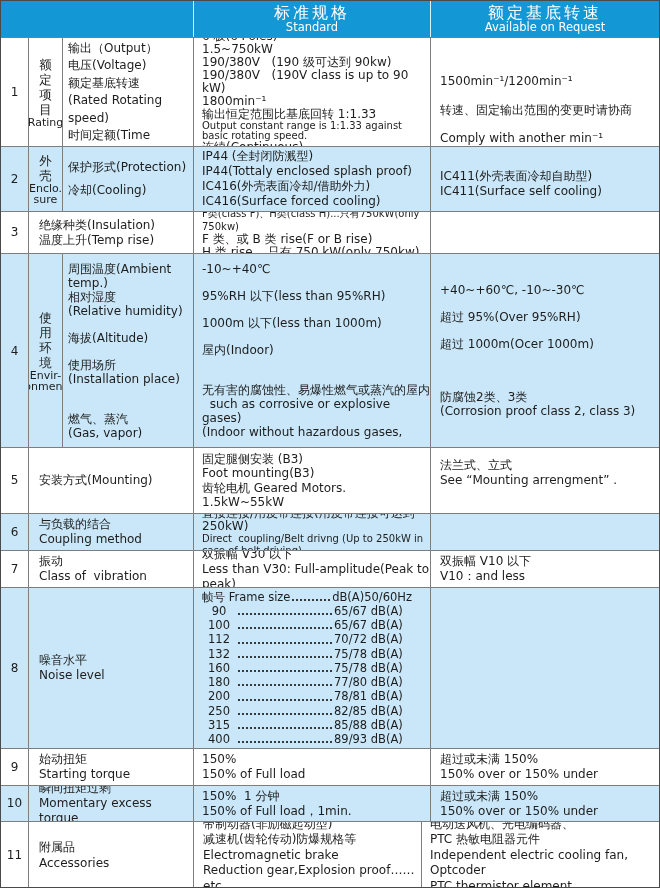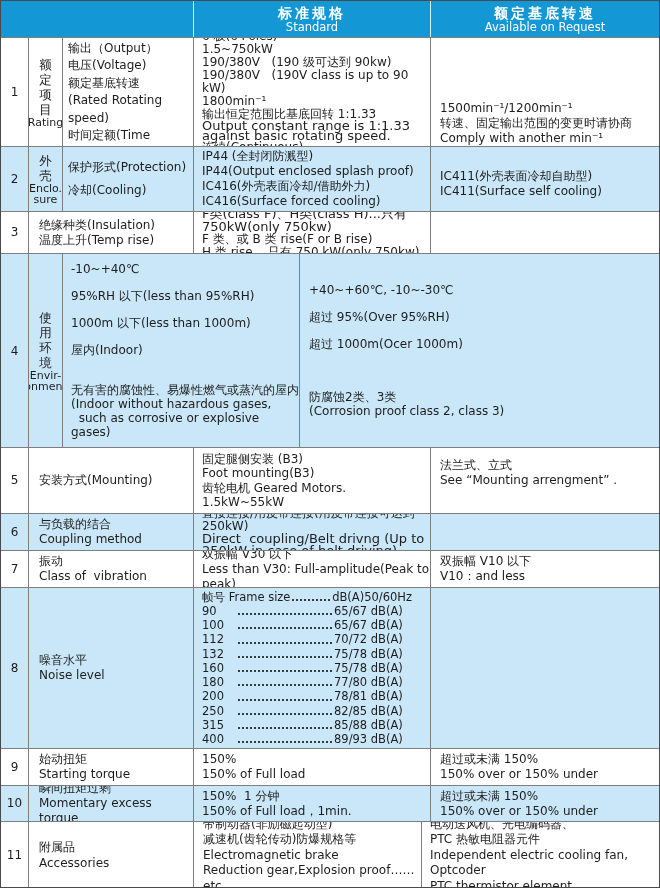--- a/index.html
+++ b/index.html
@@ -6,47 +6,47 @@
   html,body{background:#ffffff}
   body{font-family:"DejaVu Sans","Liberation Sans",sans-serif;color:var(--text,#1d1d1d)}
   #app{width:660px;height:888px;border:1px solid #4a4a4a;overflow:hidden;background:#fff}
 
   
   .thead{display:flex;height:36px;background:var(--header-bg,#1397d5)}
   .hcell{display:flex;flex-direction:column;justify-content:center;align-items:center;color:#fff}
   .h-corner{width:193px;border-right:1px solid #ddeffa}
   .h-std{width:237px;border-right:1px solid #ddeffa}
   .h-req{flex:1}
-  .h-zh{font-size:14px;font-weight:bold;letter-spacing:3px;line-height:16px}
+  .h-zh{font-size:16px;font-weight:normal;letter-spacing:3px;line-height:16px}
   .h-en{font-size:11.5px;line-height:13px}
 
   
   .trow{display:flex;background:#fff;border-top:1px solid var(--border,#7e7e7e)}
   .trow.alt{background:var(--alt-bg,#c9e7f8)}
   .cell{display:flex;flex-direction:column;justify-content:center;border-right:1px solid var(--border,#7e7e7e);overflow:hidden}
   .cell:last-child{border-right:none}
   .cell-num{width:28px;align-items:center;font-size:12.5px}
   .cell-cat{width:34px;align-items:center;text-align:center}
   .cell-item{width:131px;padding-left:5px}
   .cell-item.merged{width:165px;padding-left:10px}
   .cell-standard{width:237px;padding-left:8px}
   .cell-request{flex:1;padding-left:9px}
 
   .line{font-size:12px;line-height:15px;white-space:pre-wrap}
-  .line.small{font-size:13px;line-height:11px}
+  .line.small{font-size:10px;line-height:11px}
   .sp{height:12px;flex:0 0 auto}
   .vchar{font-size:12.5px;line-height:15px}
   .cat-en{font-size:11px;line-height:11px}
 
   
   .r0{height:109px}
   .r0 .cell-item .line{line-height:17.5px}
   .r0 .cell-standard .line{line-height:13px}
   .r0 .cell-standard .line.small{line-height:10px}
-  .r0 .cell-request{justify-content:flex-end;padding-top:60px}
+  .r0 .cell-request{justify-content:space-between;padding-top:36px}
   .r1{height:65px}
   .r1 .cell-request{justify-content:center;padding-top:9px}
   .r1 .sp{height:8px}
   .r2{height:42px}
   .r2 .cell-standard .line{line-height:13px}
   .r3{height:194px}
   .r3 .line{line-height:14px}
   .r3 .sp{height:13px}
   .r4{height:66px}
   .r4 .cell-standard .line{line-height:14.5px}
@@ -57,21 +57,21 @@
   .r6{height:37px}
   .r7{height:161px}
   .r8{height:37px}
   .r9{height:36px}
   .r10{height:68px}
   .r10 .line{line-height:15.5px}
 
   
   .noise{width:210px}
   .nrow{display:flex;align-items:flex-end;font-size:11.5px;line-height:14.2px;white-space:pre}
-  .nframe{width:34px;text-align:left}
+  .nframe{width:34px;text-align:center}
   .nval{width:78px}
   .leader{flex:1;border-bottom:2px dotted #3a3a3a;margin:0 2px 3px 2px}
 </style>
 </head>
 <body>
 
 <div id="app">
   <div class="thead">
     <div class="hcell h-corner"></div>
     <div class="hcell h-std">
@@ -129,21 +129,21 @@
           <div class="cat-en">Enclo.</div>
           <div class="cat-en">sure</div>
         </div>
         <div class="cell cell-item">
           <div class="line">保护形式(Protection)</div>
           <div class="sp"></div>
           <div class="line">冷却(Cooling)</div>
         </div>
         <div class="cell cell-standard">
           <div class="line">IP44 (全封闭防溅型)</div>
-          <div class="line">IP44(Output enclosed splash proof)</div>
+          <div class="line">IP44(Tottaly enclosed splash proof)</div>
           <div class="line">IC416(外壳表面冷却/借助外力)</div>
           <div class="line">IC416(Surface forced cooling)</div>
         </div>
         <div class="cell cell-request">
           <div class="line">IC411(外壳表面冷却自助型)</div>
           <div class="line">IC411(Surface self cooling)</div>
         </div>
       </div>
       <div class="trow r2">
         <div class="cell cell-num">
@@ -165,33 +165,47 @@
           <div class="line">4</div>
         </div>
         <div class="cell cell-cat">
           <div class="vchar">使</div>
           <div class="vchar">用</div>
           <div class="vchar">环</div>
           <div class="vchar">境</div>
           <div class="cat-en">Envir-</div>
           <div class="cat-en">onment</div>
         </div>
+        <div class="cell cell-item">
+          <div class="line">周围温度(Ambient temp.)</div>
+          <div class="line">相对湿度</div>
+          <div class="line">(Relative humidity)</div>
+          <div class="sp"></div>
+          <div class="line">海拔(Altitude)</div>
+          <div class="sp"></div>
+          <div class="line">使用场所</div>
+          <div class="line">(Installation place)</div>
+          <div class="sp"></div>
+          <div class="sp"></div>
+          <div class="line">燃气、蒸汽</div>
+          <div class="line">(Gas, vapor)</div>
+        </div>
         <div class="cell cell-standard">
           <div class="line">-10~+40℃</div>
           <div class="sp"></div>
           <div class="line">95%RH 以下(less than 95%RH)</div>
           <div class="sp"></div>
           <div class="line">1000m 以下(less than 1000m)</div>
           <div class="sp"></div>
           <div class="line">屋内(Indoor)</div>
           <div class="sp"></div>
           <div class="sp"></div>
           <div class="line">无有害的腐蚀性、易爆性燃气或蒸汽的屋内</div>
+          <div class="line">  such as corrosive or explosive gases)</div>
           <div class="line">(Indoor without hazardous gases,</div>
-          <div class="line">  such as corrosive or explosive gases)</div>
         </div>
         <div class="cell cell-request">
           <div class="line">+40~+60℃, -10~-30℃</div>
           <div class="sp"></div>
           <div class="line">超过 95%(Over 95%RH)</div>
           <div class="sp"></div>
           <div class="line">超过 1000m(Ocer 1000m)</div>
           <div class="sp"></div>
           <div class="sp"></div>
           <div class="sp"></div>

